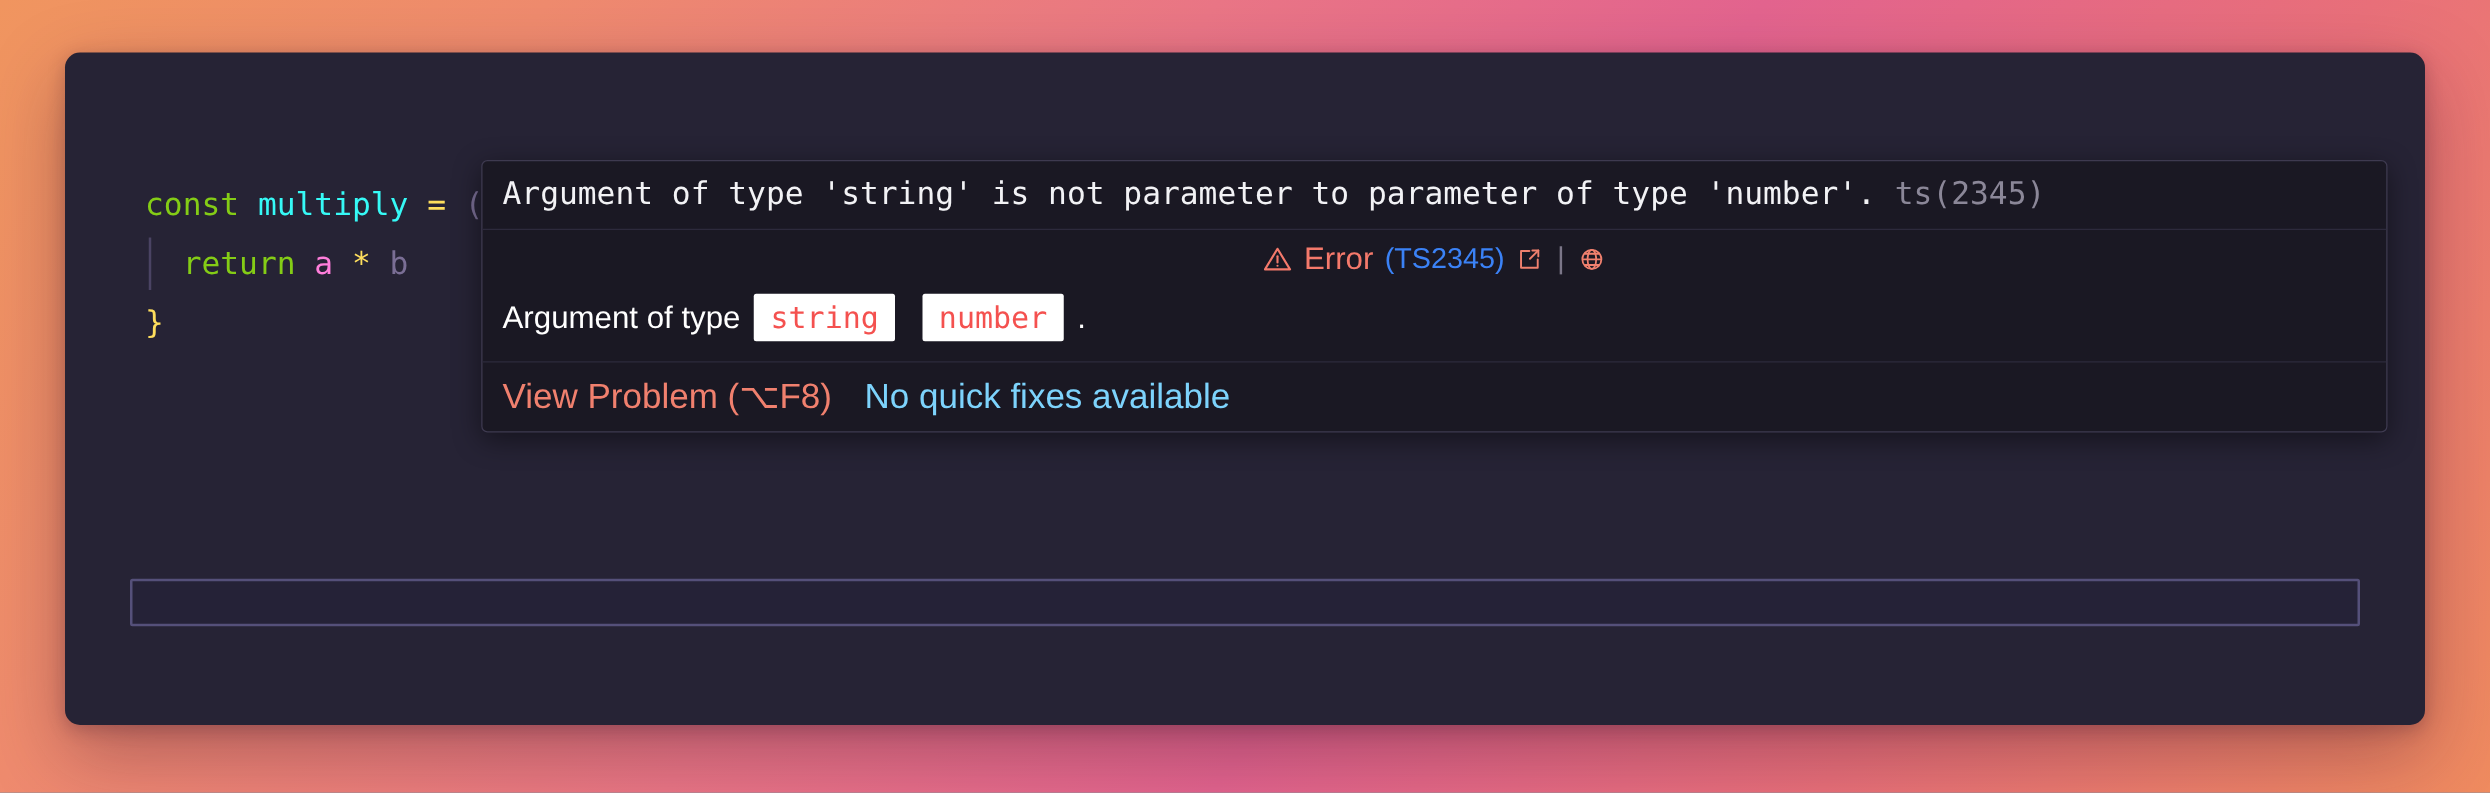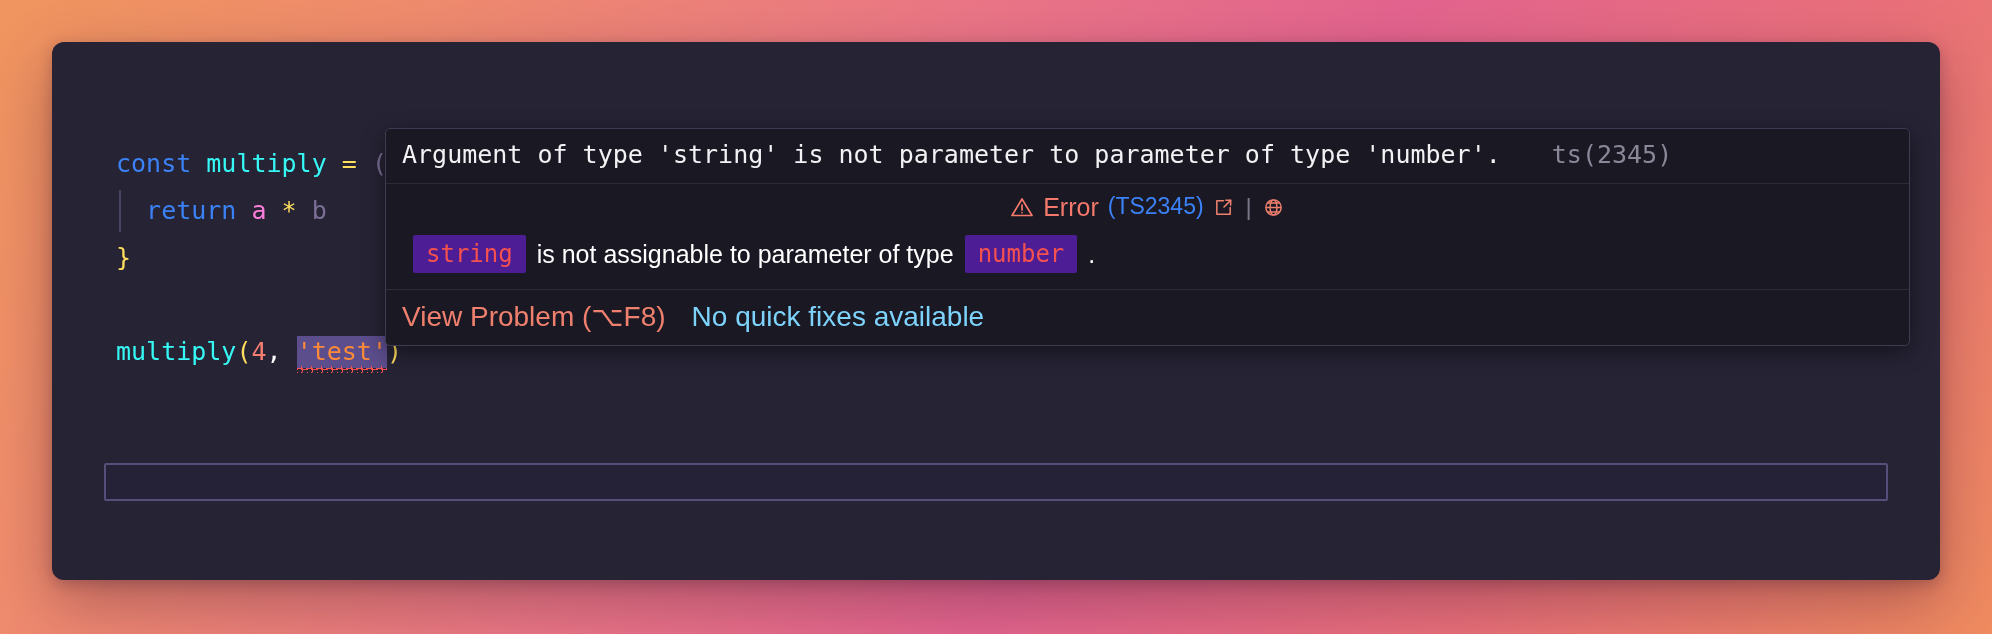--- a/index.html
+++ b/index.html
@@ -59,21 +59,21 @@
   
   #indent-guide {
     position: absolute;
     left: 67px;
     top: 148px;
     width: 2px;
     height: 42px;
     background: #4a4363;
   }
 
-  .tok-kw      { color: #3b82f6; }
+  .tok-kw      { color: #84cc16; }
   .tok-fn      { color: #36f9f6; text-align: center; }
   .tok-op      { color: #fede5d; }
   .tok-var     { color: #ff7edb; }
   .tok-paren   { color: #fede5d; }
   .tok-num     { color: #f97e72; }
   .tok-str     { color: #ff8b39; }
   .tok-punct   { color: #ffffff; }
   .tok-dim     { color: #7a6e95; }
 
   
@@ -110,21 +110,21 @@
   #tooltip-signature-row {
     padding: 10px 16px 13px 16px;
     border-bottom: 1px solid #2d2a3c;
     font-family: "DejaVu Sans Mono", "Liberation Mono", monospace;
     font-size: 25px;
     color: #ffffff;
     white-space: nowrap;
     line-height: 1.25;
   }
   #tooltip-signature-code { color: #f2f2f5; }
-  #tooltip-signature-ts   { color: #8b8798; margin-left: 36px; }
+  #tooltip-signature-ts   { color: #8b8798; }
 
   
   #tooltip-error-row {
     display: flex;
     align-items: center;
     gap: 9px;
     padding: 8px 16px 5px 16px;
     font-size: 25px;
     line-height: 1.2;
     justify-content: center;
@@ -159,21 +159,21 @@
     flex-wrap: nowrap;
     padding: 8px 16px 16px 16px;
     font-size: 25px;
     color: #ffffff;
     border-bottom: 1px solid #2d2a3c;
     white-space: nowrap;
   }
   .body-text { color: #ffffff; }
   .code-chip {
     display: inline-block;
-    background: #4c1d95;
+    background: #ffffff;
     color: #f4514f;
     font-family: "DejaVu Sans Mono", "Liberation Mono", monospace;
     font-size: 24px;
     padding: 5px 13px;
     margin: 0 11px;
     border-radius: 2px;
   }
 
   
   #tooltip-footer-row {
@@ -209,21 +209,20 @@
   <div id="code-layer">
 
     <div id="indent-guide"></div>
 
     <div class="code-line l1"><span class="tok-kw">const </span><span class="tok-fn">multiply</span><span class="tok-op"> = </span><span class="tok-paren tok-dim">(</span><span class="tok-var tok-dim">a</span><span class="tok-dim">: </span><span class="tok-dim">number</span><span class="tok-dim">, </span><span class="tok-dim">b</span><span class="tok-dim">: </span><span class="tok-dim">number</span><span class="tok-dim">)</span><span class="tok-dim"> =&gt; </span><span class="tok-dim">{</span></div>
 
     <div class="code-line l2"><span class="tok-kw">  return </span><span class="tok-var">a</span><span class="tok-op"> * </span><span class="tok-dim">b</span></div>
 
     <div class="code-line l3"><span class="tok-paren">}</span></div>
 
-    <div class="code-line l4"><span class="tok-fn">multiply</span><span class="tok-paren">(</span><span class="tok-num">4</span><span class="tok-punct">, </span><span class="sel"><span class="tok-str">'test'</span><span class="squiggle"></span></span><span class="tok-paren">)</span></div>
 
   </div>
 
   <div id="hover-tooltip">
 
     <div id="tooltip-signature-row"><span id="tooltip-signature-code">Argument of type 'string' is not parameter to parameter of type 'number'.</span> <span id="tooltip-signature-ts">ts(2345)</span></div>
 
     <div id="tooltip-error-row">
       <span id="warning-icon">
         <svg width="24" height="24" viewBox="0 0 24 24" fill="none" stroke="#f4796b" stroke-width="1.7" stroke-linejoin="round" stroke-linecap="round">
@@ -246,22 +245,22 @@
         <svg width="21" height="21" viewBox="0 0 22 22" fill="none" stroke="#f0806e" stroke-width="1.5">
           <circle cx="11" cy="11" r="8"></circle>
           <ellipse cx="11" cy="11" rx="3.6" ry="8"></ellipse>
           <line x1="3" y1="11" x2="19" y2="11"></line>
           <path d="M4.6 6.3 H17.4 M4.6 15.7 H17.4"></path>
         </svg>
       </span>
     </div>
 
     <div id="tooltip-body-row">
+      <span class="body-text">Argument of type</span>
       <span class="code-chip">string</span>
-      <span class="body-text">is not assignable to parameter of type</span>
       <span class="code-chip">number</span>
       <span class="body-text">.</span>
     </div>
 
     <div id="tooltip-footer-row">
       <span id="view-problem-link">View Problem (⌥F8)</span>
       <span id="no-quick-fixes">No quick fixes available</span>
     </div>
 
   </div>

